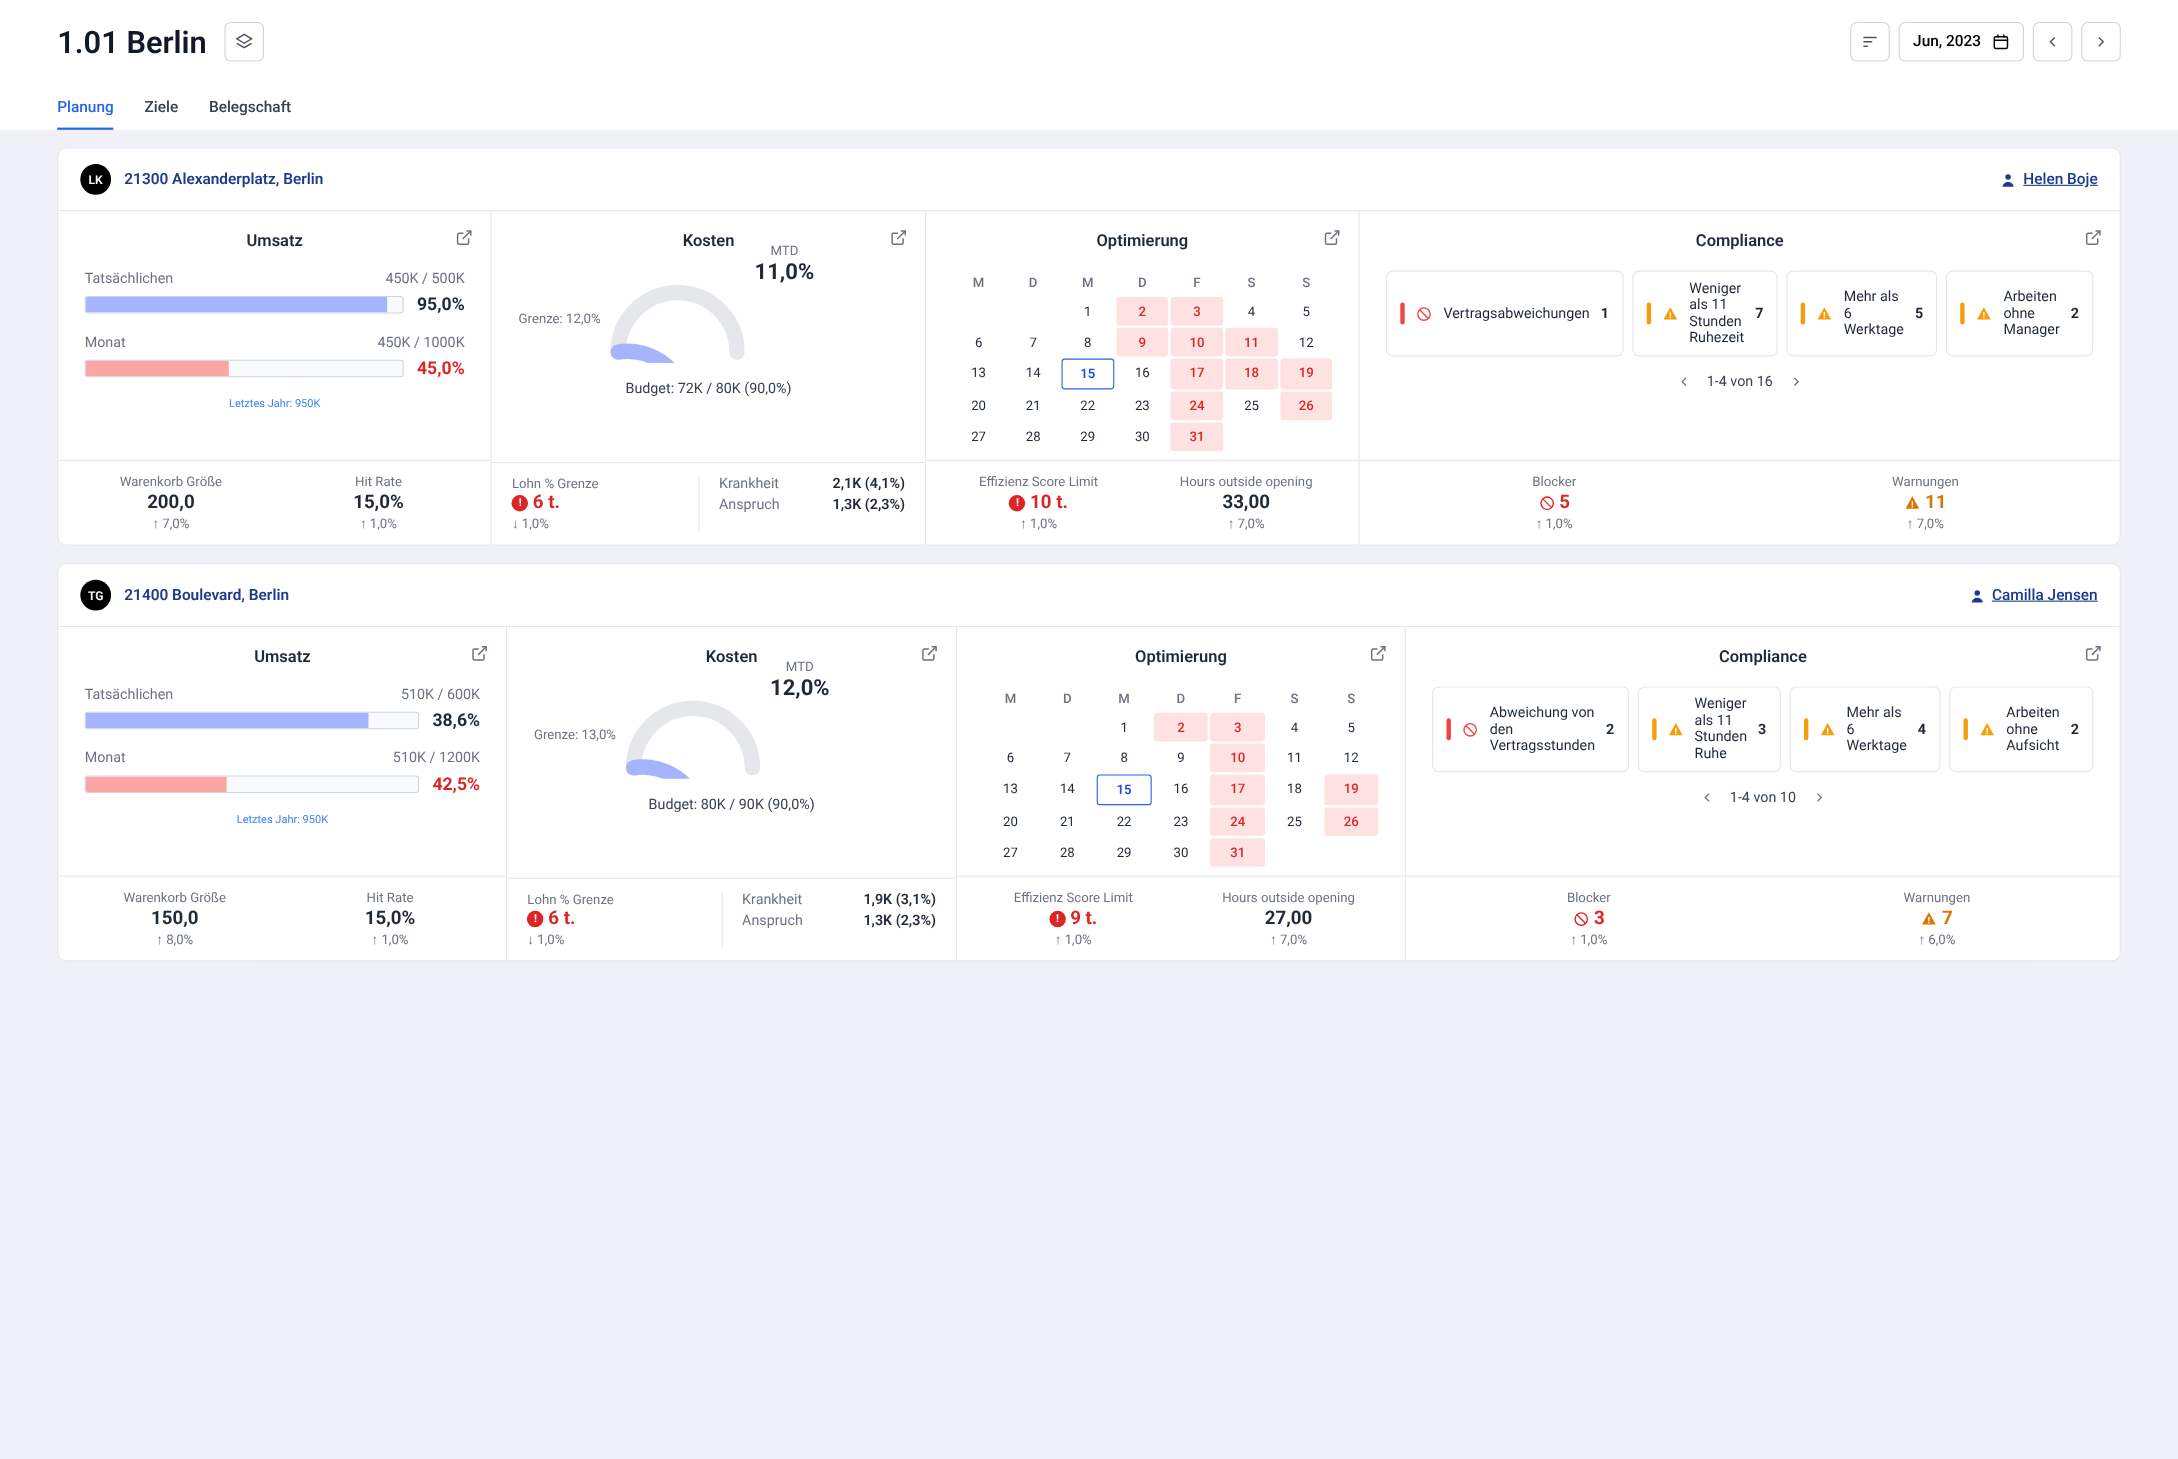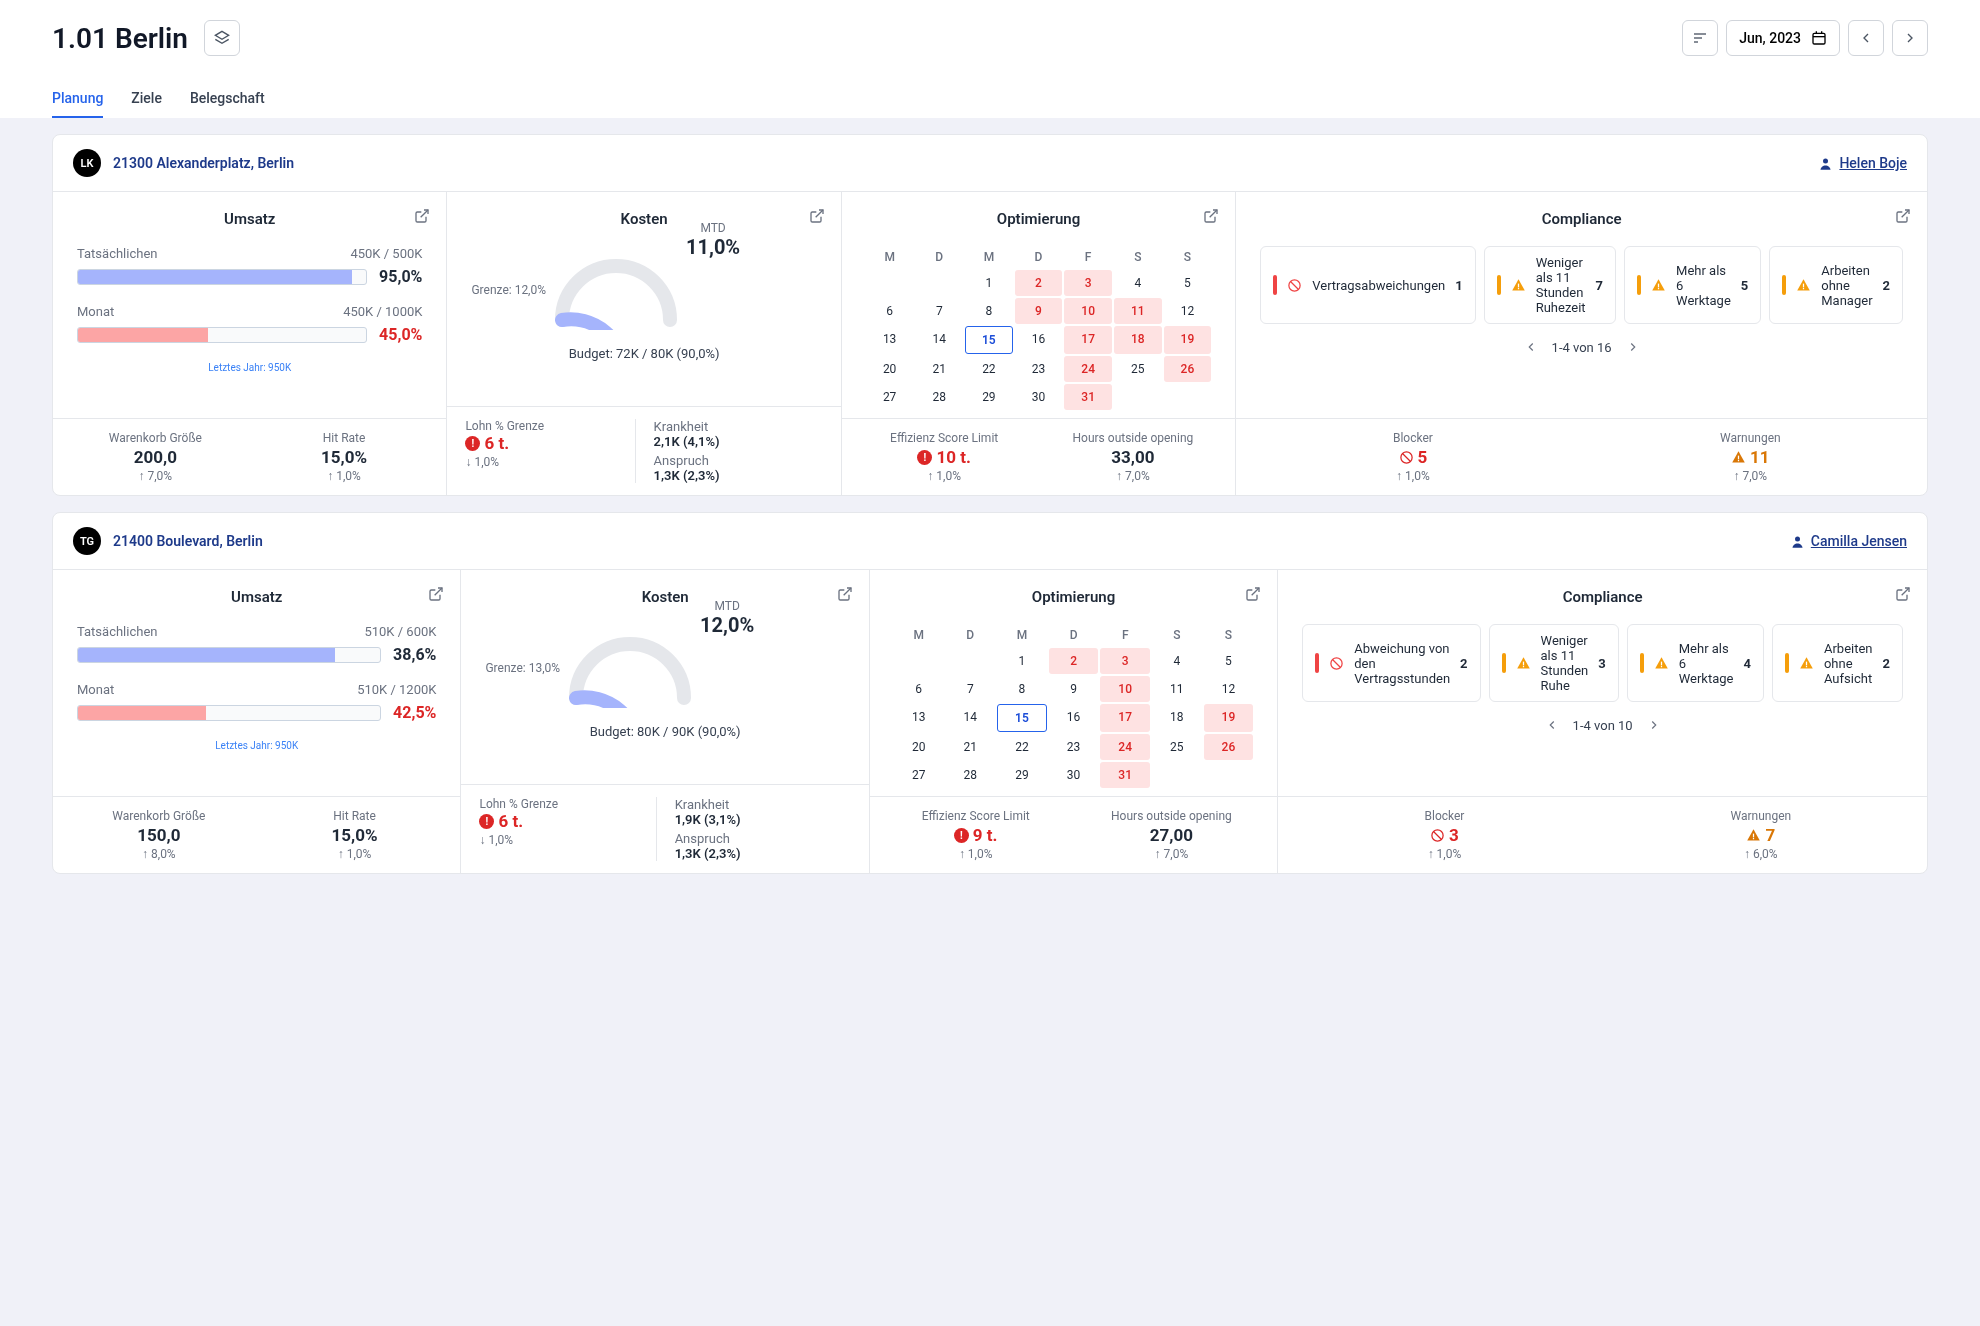--- a/index.html
+++ b/index.html
@@ -44,21 +44,21 @@
 .gauge-svg { margin: 4px 0; }
 .gauge-center { text-align: center; margin-top: -70px; margin-bottom: 30px; }
 .gauge-mtd { font-size: 12px; color: #6b7280; }
 .gauge-val { font-size: 20px; font-weight: 700; }
 .budget-text { text-align: center; font-size: 13px; color: #374151; margin-top: 12px; }
 .cost-footer { display: flex; border-top: 1px solid #e5e7eb; padding: 12px 18px; font-size: 13px; }
 .cost-left { flex: 1; }
 .cost-left-label { color: #6b7280; font-size: 12px; }
 .cost-left-val { font-size: 17px; font-weight: 700; color: #dc2626; display: flex; align-items: center; gap: 4px; }
 .cost-right { flex: 1; display: flex; flex-direction: column; gap: 4px; border-left: 1px solid #e5e7eb; padding-left: 18px; }
-.cost-right-row { display: flex; justify-content: space-between; font-size: 13px; flex-direction: column; }
+.cost-right-row { display: flex; justify-content: space-between; font-size: 13px; }
 .cost-right-row .k { color: #6b7280; }
 .cost-right-row .v { font-weight: 600; }
 .cal-grid { display: grid; grid-template-columns: repeat(7, 1fr); gap: 2px; text-align: center; font-size: 12px; }
 .cal-head { color: #6b7280; font-weight: 500; padding: 4px 0; }
 .cal-cell { padding: 6px 0; border-radius: 3px; }
 .cal-cell.red { background: #fee2e2; color: #dc2626; font-weight: 500; }
 .cal-cell.today { border: 1.5px solid #2563eb; color: #1d4ed8; font-weight: 600; }
 .opt-footer { display: flex; border-top: 1px solid #e5e7eb; padding: 12px 8px; }
 .compliance-list { display: flex; flex-direction: row; gap: 8px; }
 .compliance-item { display: flex; align-items: center; border: 1px solid #e5e7eb; border-radius: 6px; padding: 8px 12px; gap: 10px; font-size: 13px; }

